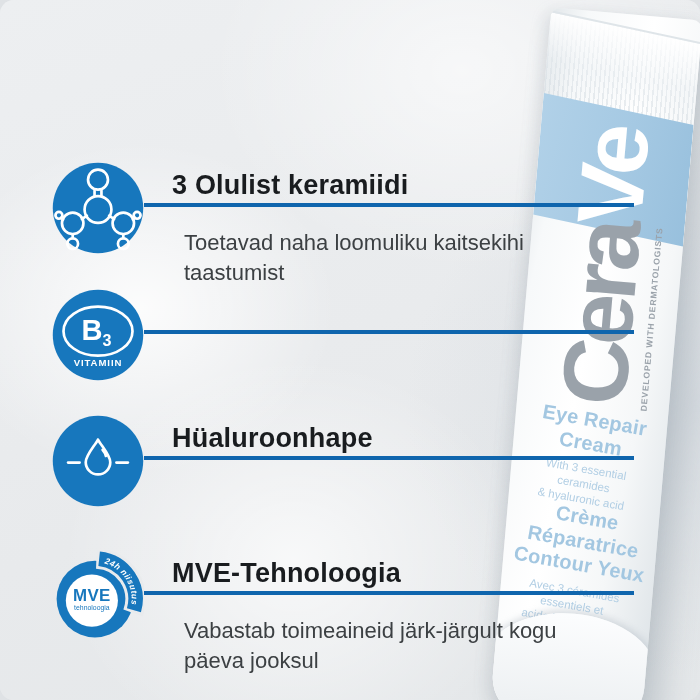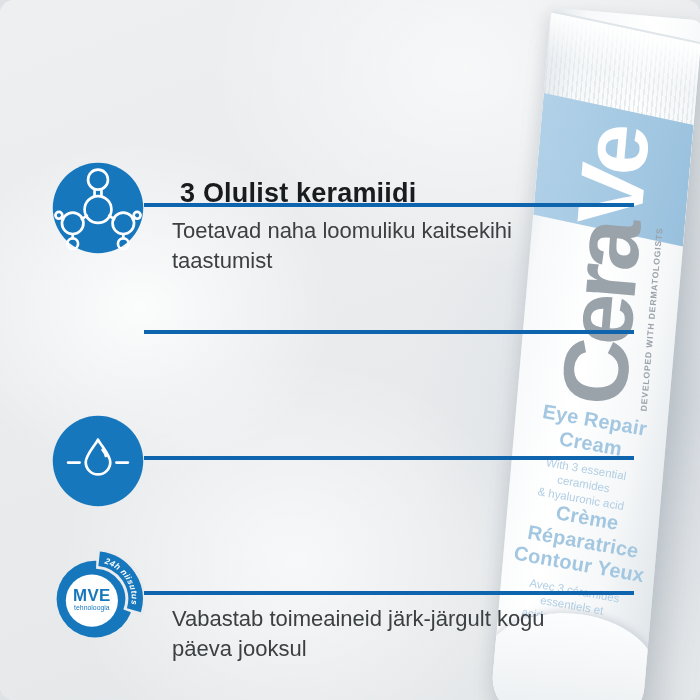--- a/index.html
+++ b/index.html
@@ -74,25 +74,25 @@
     box-shadow:0 -3px 7px rgba(168,178,188,.4);
   }
 
   
   .row{position:absolute;left:52px;width:586px;height:116px;z-index:3;}
   .row-1{top:162px;} .row-2{top:289px;} .row-3{top:415px;} .row-4{top:550px;}
   .icon-wrap{position:absolute;left:0;top:0;width:92px;height:92px;}
   .icon-wrap svg{display:block;width:92px;height:92px;}
   .rule{position:absolute;left:92px;top:41px;width:490px;height:4px;background:#0f65ad;}
   .heading{
-    position:absolute;left:120px;top:8px;margin:8px;
+    position:absolute;left:120px;top:8px;margin:0;
     font-size:27px;font-weight:bold;color:#191c1f;letter-spacing:.2px;white-space:nowrap;
   }
   .desc{
-    position:absolute;left:120px;top:54px;margin:0;width:480px;
+    position:absolute;left:120px;top:54px;margin:12px;width:480px;
     font-size:22px;line-height:30px;color:#3c4043;white-space:pre-line;
   }
 
   
   .icon-bg{fill:#1777BD;}
   .ln{stroke:#ffffff;stroke-width:3.5;fill:none;stroke-linecap:round;stroke-linejoin:round;}
   svg text{font-family:"Liberation Sans",sans-serif;}
 </style>
 </head>
 <body>
@@ -148,46 +148,56 @@
         <line class="ln" x1="93" y1="94.5" x2="93" y2="99"></line>
       </svg>
     </div>
     <div class="rule"></div>
     <h2 class="heading">3 Olulist keramiidi</h2>
     <p class="desc">Toetavad naha loomuliku kaitsekihi
 taastumist</p>
   </section>
 
   <section class="row row-2">
+    <div class="icon-wrap">
+      <svg viewBox="0 0 120 120">
+        <circle class="icon-bg" cx="60" cy="60" r="59"></circle>
+        <ellipse class="ln" cx="60" cy="55" rx="45" ry="32" stroke-width="4"></ellipse>
+        <text x="58" y="67" text-anchor="middle" font-size="38" font-weight="bold" fill="#ffffff"><tspan>B</tspan><tspan dy="7" font-size="21">3</tspan></text>
+        <text x="60" y="101" text-anchor="middle" font-size="12.5" font-weight="bold" letter-spacing="1.2" fill="#ffffff">VITAMIIN</text>
+      </svg>
+    </div>
     <div class="rule"></div>
   </section>
 
   <section class="row row-3">
     <div class="icon-wrap">
       <svg viewBox="0 0 120 120">
         <circle class="icon-bg" cx="60" cy="60" r="59"></circle>
         <path class="ln" stroke-width="3.6" d="M60,32 C55.5,40.5 44,52.5 44,61.5 A16,16 0 0 0 76,61.5 C76,52.5 64.5,40.5 60,32 Z"></path>
         <path class="ln" stroke-width="2.6" d="M66,45.5 C68.5,48.5 70,51 70.3,53.5"></path>
         <line class="ln" x1="21" y1="62" x2="36" y2="62"></line>
         <line class="ln" x1="84" y1="62" x2="99" y2="62"></line>
       </svg>
     </div>
     <div class="rule"></div>
+    <h2 class="heading">Hüaluroonhape</h2>
   </section>
 
   <section class="row row-4">
     <div class="icon-wrap">
       <svg viewBox="0 0 120 120">
         <circle class="icon-bg" cx="56" cy="64" r="50"></circle>
         <path d="M57.9,11 A53,53 0 0 1 105.8,82.1" fill="none" stroke="#e9ebed" stroke-width="27"></path>
         <path d="M61.5,11.3 A53,53 0 0 1 106.9,78.6" fill="none" stroke="#1777BD" stroke-width="19"></path>
         <path id="mvearc" d="M64.3,16.7 A48,48 0 0 1 99.9,83.5" fill="none"></path>
         <text font-size="11" font-weight="bold" font-style="italic" letter-spacing=".5" fill="#ffffff"><textPath href="#mvearc" startOffset="4">24h niisutus</textPath></text>
         <circle cx="52" cy="66" r="34" fill="#ffffff"></circle>
         <text x="52" y="66" text-anchor="middle" font-size="22" font-weight="bold" letter-spacing=".5" fill="#1777BD">MVE</text>
         <text x="52" y="78" text-anchor="middle" font-size="9" fill="#1777BD">tehnoloogia</text>
       </svg>
     </div>
     <div class="rule"></div>
+    <h2 class="heading">MVE-Tehnoloogia</h2>
     <p class="desc">Vabastab toimeaineid järk-järgult kogu
 päeva jooksul</p>
   </section>
 </div>
 
 </body></html>

